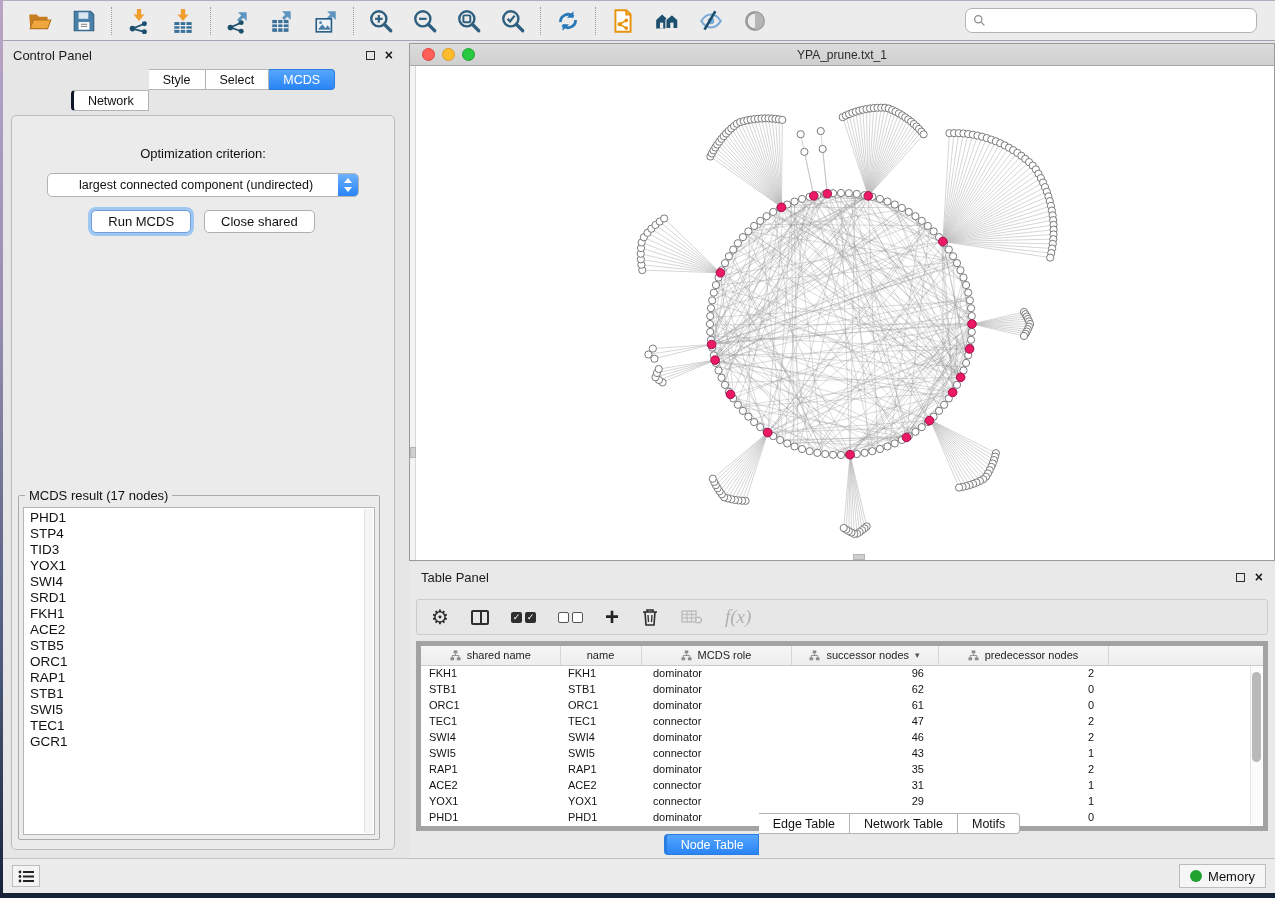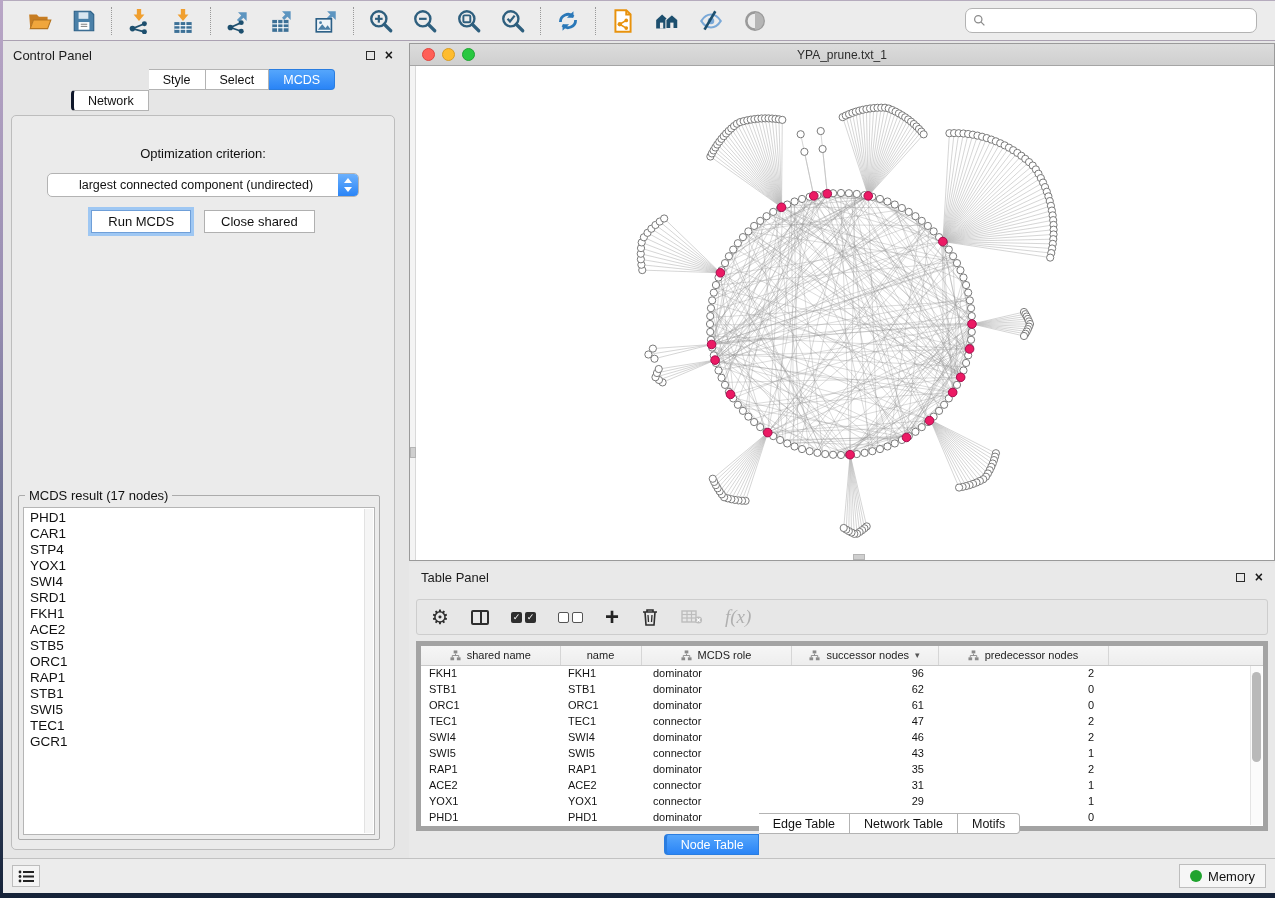--- a/index.html
+++ b/index.html
@@ -48,21 +48,21 @@
   .select-text { flex:1; font-size:12.5px; text-align:center; color:#111; padding-left:6px;
     white-space:nowrap; overflow:hidden; }
   .select-stepper { width:20px; height:22px; margin:0; border-radius:0 4px 4px 0;
     background:linear-gradient(#6cb1fd,#2a84f6); position:relative; }
   .select-stepper::before, .select-stepper::after { content:""; position:absolute; left:6px;
     border-left:4px solid transparent; border-right:4px solid transparent; }
   .select-stepper::before { top:4px; border-bottom:5px solid #fff; }
   .select-stepper::after { bottom:4px; border-top:5px solid #fff; }
   .cp-buttons { margin-top:13px; display:flex; justify-content:center; gap:13px; }
   .mac-btn { height:23px; padding:0 16px; font-size:13px; background:#fff;
-    border:1px solid #b0b0b0; border-radius:0; cursor:pointer; color:#111; }
+    border:1px solid #b0b0b0; border-radius:5px; cursor:pointer; color:#111; }
   .mac-btn.focus { box-shadow:0 0 0 3px #9ec7f3; border-color:#6f9fd8; }
 
   .result-fieldset { position:absolute; left:6px; right:14px; top:372px; bottom:9px;
     border:1px solid #ababab; border-radius:2px; padding:4px; }
   .result-legend { font-size:13px; color:#111; padding:0 4px; margin-left:2px; }
   .result-list { position:relative; width:100%; height:100%; background:#fff;
     border:1px solid #b5b5b5; overflow:hidden; padding:2px 0 0 6px; }
   .mcds-item { font-size:13.5px; line-height:16px; color:#111; }
   .list-scroll { position:absolute; right:1px; top:1px; bottom:1px; width:9px;
     background:#f5f5f5; border-left:1px solid #e2e2e2; }
@@ -323,22 +323,22 @@
         <div class="cp-buttons">
           <button class="mac-btn focus">Run MCDS</button>
           <button class="mac-btn">Close shared</button>
         </div>
       </div>
       <fieldset class="result-fieldset">
         <legend class="result-legend">MCDS result (17 nodes)</legend>
         <div class="result-list">
           <div class="list-scroll"></div>
         <div class="mcds-item">PHD1</div>
-              <div class="mcds-item">CAR1</div>
               <div class="mcds-item">STP4</div>
+              <div class="mcds-item">TID3</div>
               <div class="mcds-item">YOX1</div>
               <div class="mcds-item">SWI4</div>
               <div class="mcds-item">SRD1</div>
               <div class="mcds-item">FKH1</div>
               <div class="mcds-item">ACE2</div>
               <div class="mcds-item">STB5</div>
               <div class="mcds-item">ORC1</div>
               <div class="mcds-item">RAP1</div>
               <div class="mcds-item">STB1</div>
               <div class="mcds-item">SWI5</div>

